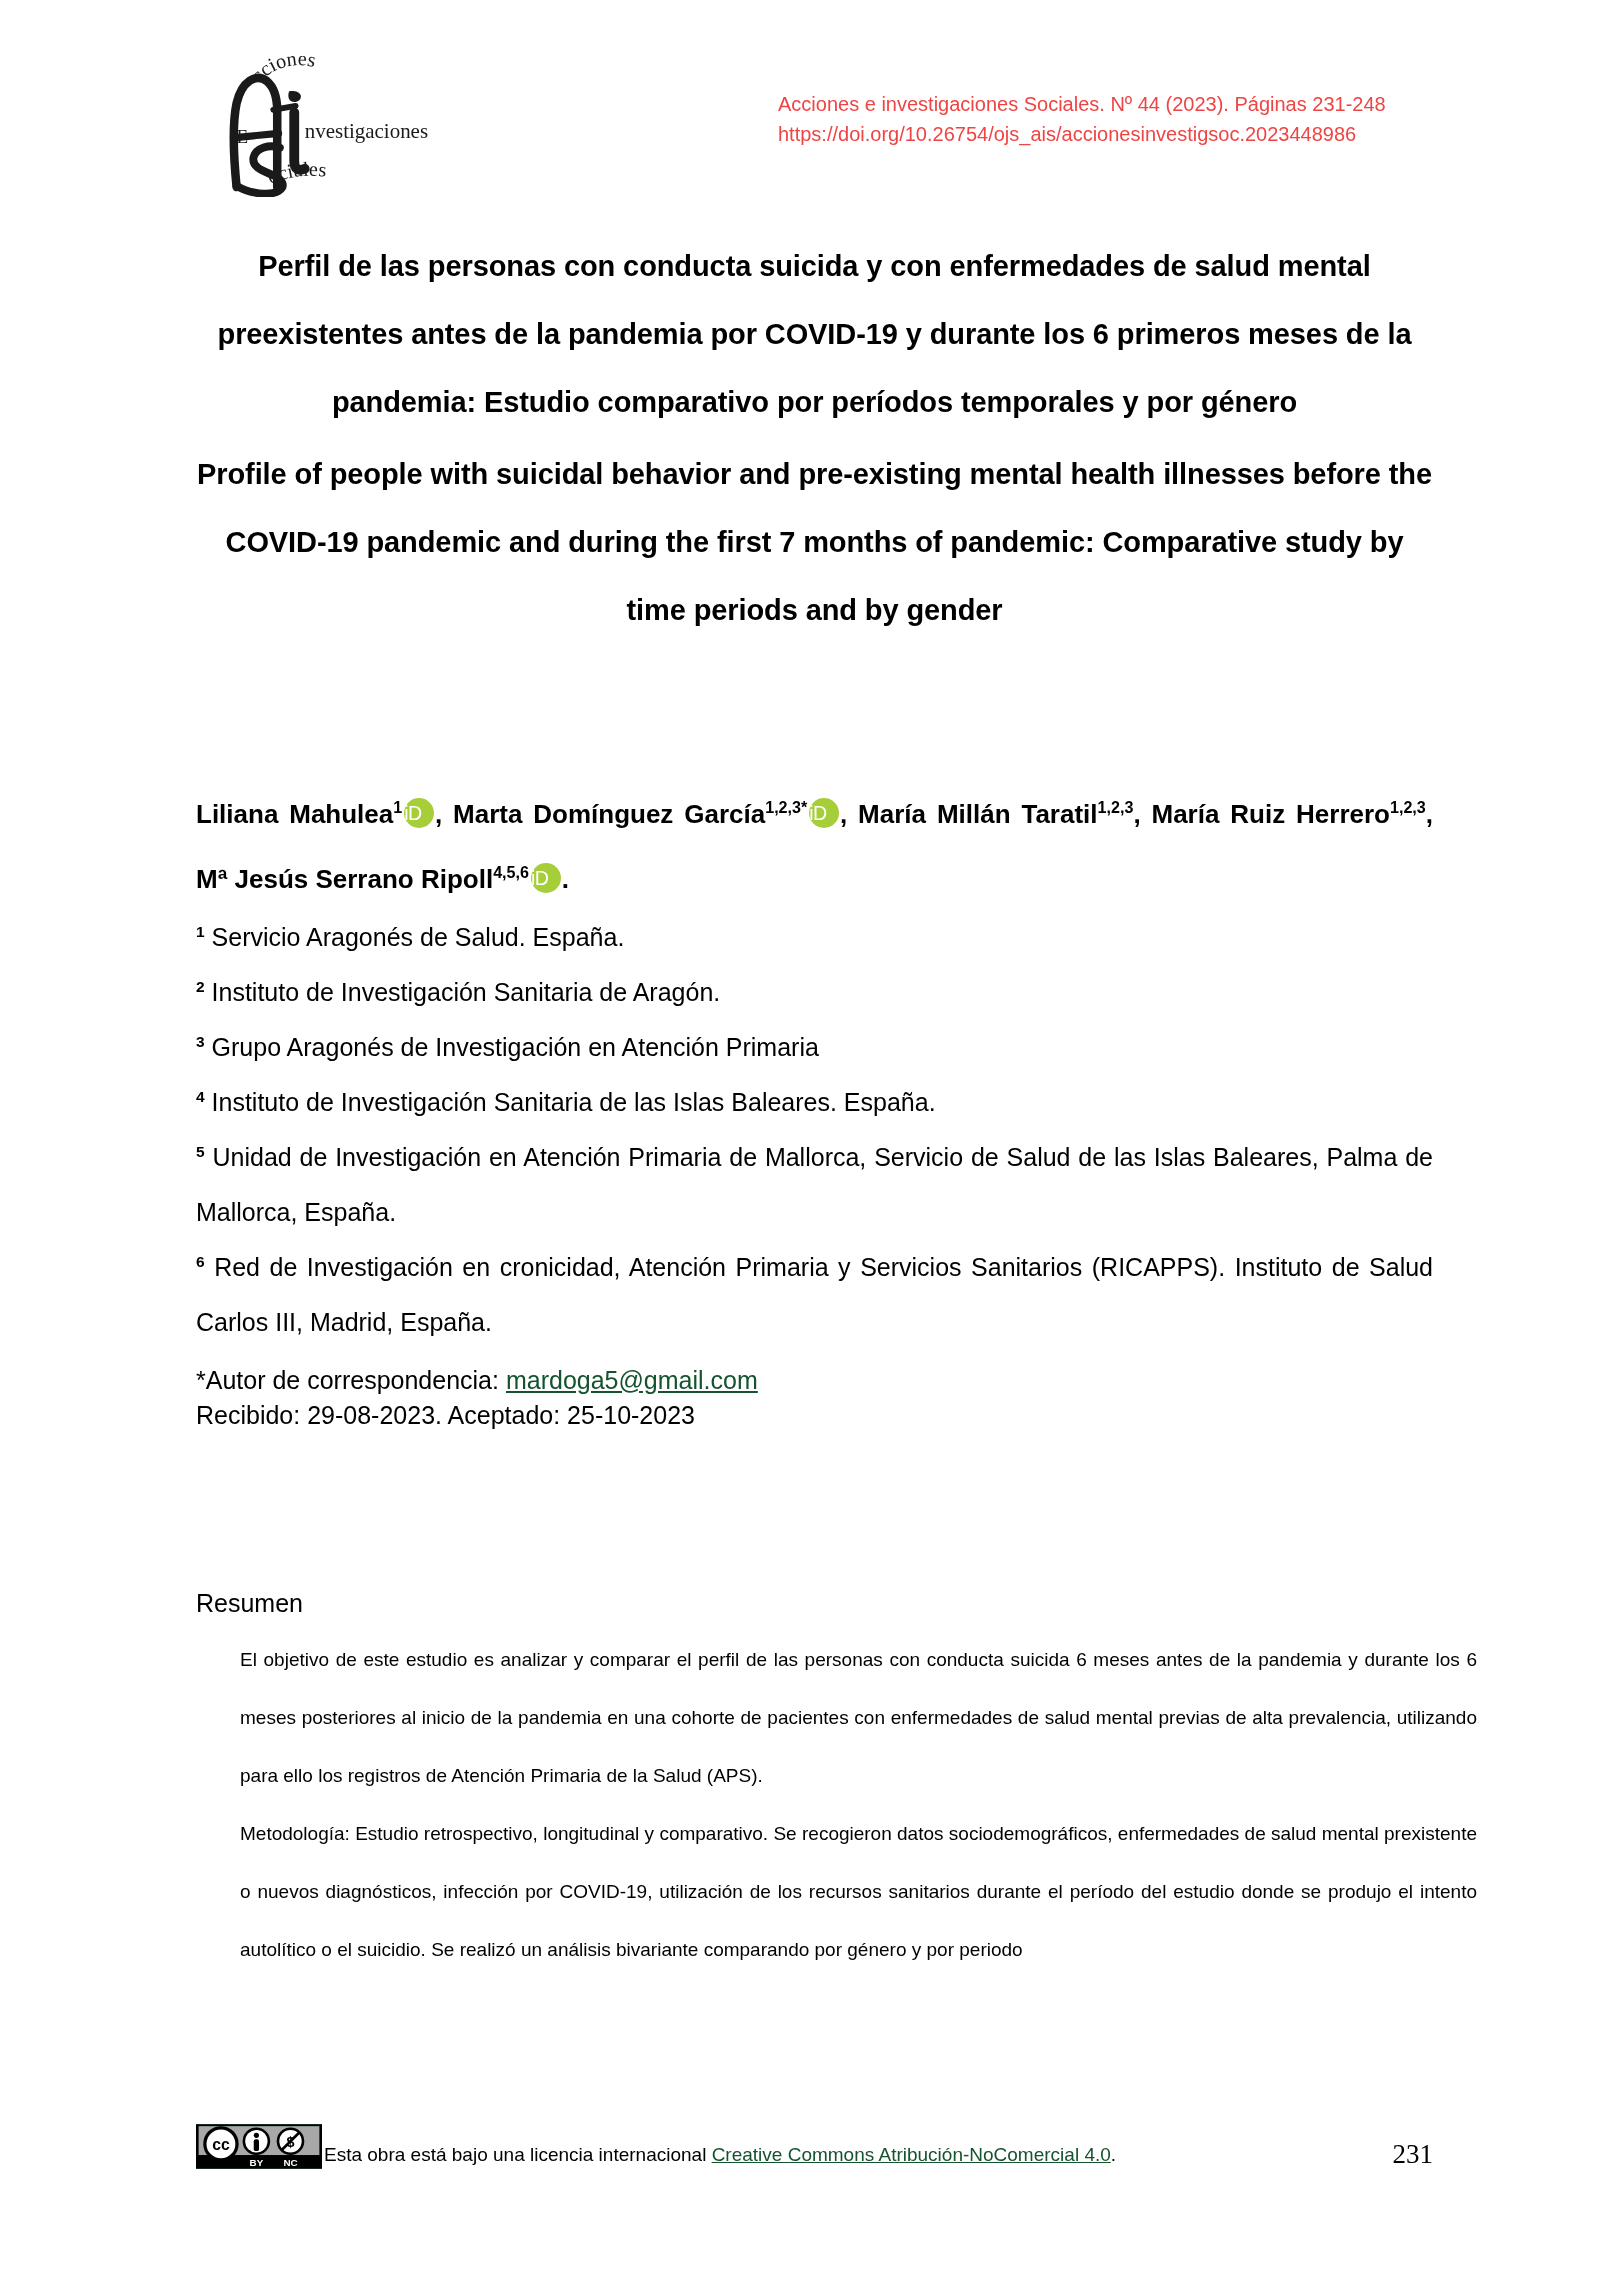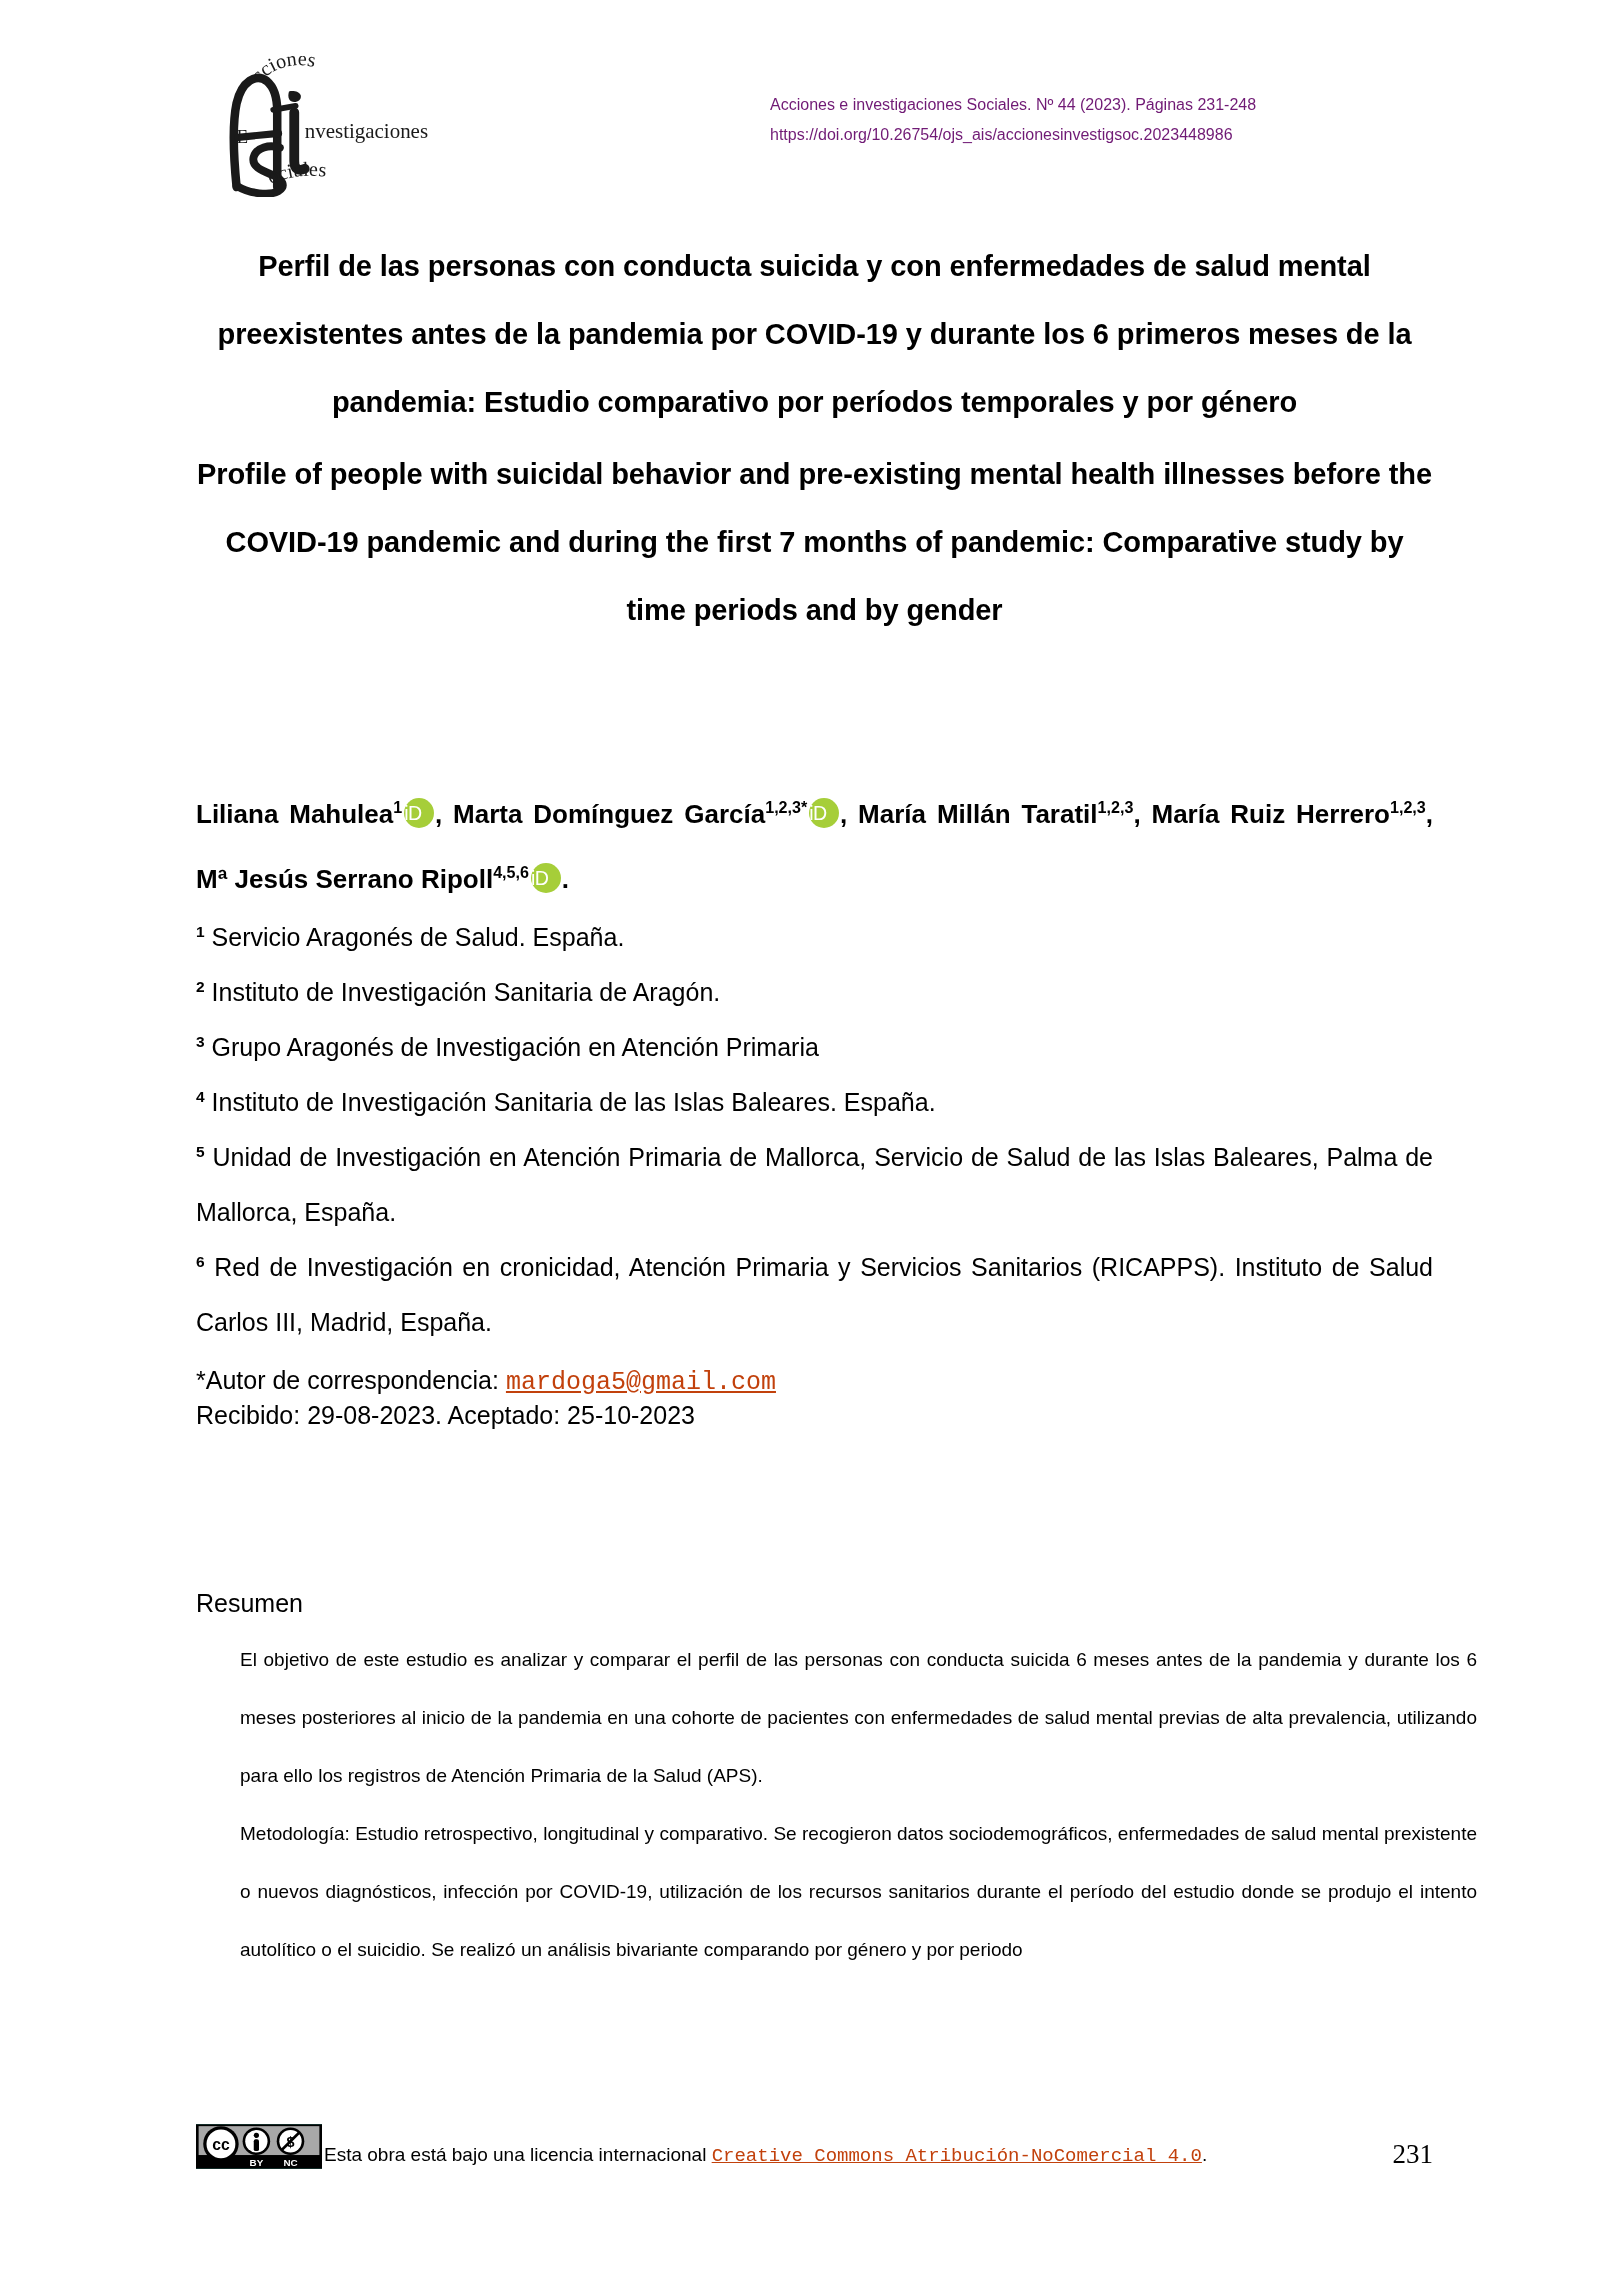--- a/index.html
+++ b/index.html
@@ -30,27 +30,27 @@
   .logo {
     position: absolute;
     left: 0px;
     top: 0px;
     width: 262px;
     height: 141px;
   }
   .logo svg { display: block; }
   .header-meta {
     position: absolute;
-    right: 8px;
+    right: 0px;
     top: 34px;
     width: 655px;
     text-align: left;
-    font-size: 16px;
+    font-size: 20px;
     line-height: 29.5px;
-    color: #701a75;
+    color: #ef4444;
     font-family: "Liberation Sans", sans-serif;
   }
   .header-meta div { white-space: nowrap; }
 
   
   .titles {
     position: absolute;
     left: 196px;
     top: 232px;
     width: 1237px;
@@ -110,23 +110,22 @@
     position: absolute;
     left: 196px;
     top: 910px;
     width: 1237px;
     font-size: 25px;
     line-height: 55px;
   }
   .affiliations .aff { text-align: justify; text-align-last: left; }
   .corr { margin-top: 2.6px; font-size: 25px; }
   .corr a, .link {
-    color: #c2410c;
+    color: #14532d;
     text-decoration: underline;
-    font-family: Liberation Mono, monospace;
   }
 
   
   .dates {
     position: absolute;
     left: 196px;
     top: 1396px;
     width: 1237px;
     font-size: 25px;
     line-height: 39px;

